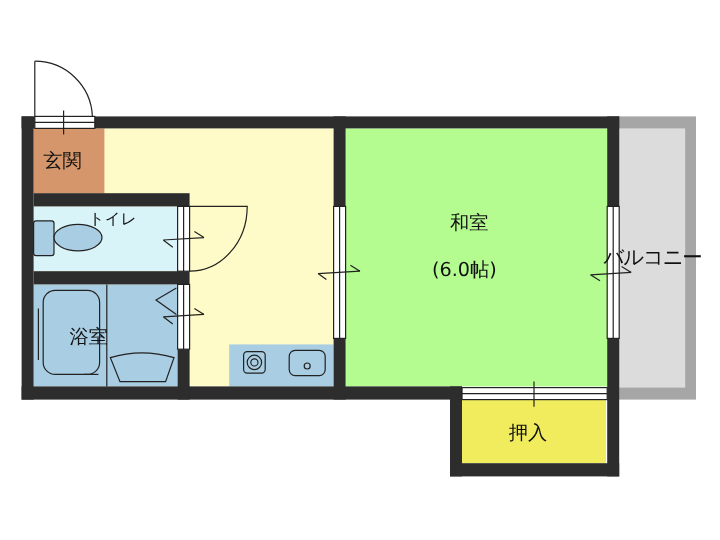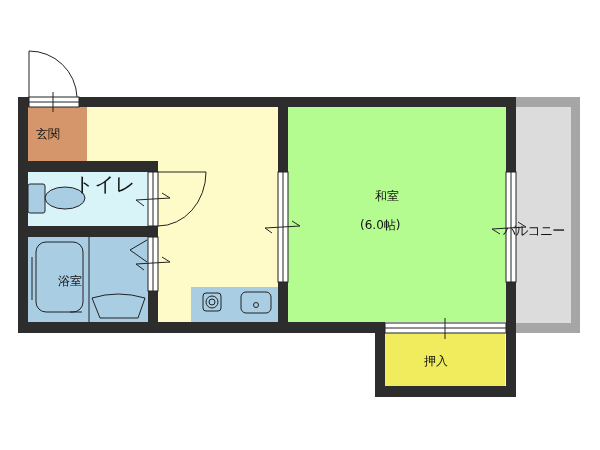--- a/index.html
+++ b/index.html
@@ -1,19 +1,19 @@
 <!DOCTYPE html>
 <html><head>
 <meta charset="utf-8">
 <style>
   html,body{margin:0;padding:0;background:#ffffff;}
   body{width:600px;height:450px;position:relative;overflow:hidden;font-family:"DejaVu Sans",sans-serif;}
   .abs{position:absolute;}
   .wall{position:absolute;background:#2d2d2d;}
-  .label{position:absolute;color:#111;font-size:12px;line-height:18px;white-space:nowrap;}
+  .label{position:absolute;color:#111;font-size:16px;line-height:18px;white-space:nowrap;}
   svg{position:absolute;left:0;top:0;}
 </style>
 </head>
 <body>
 
 <div class="abs" style="left:515px;top:97px;width:65px;height:236px;background:#a6a6a6;"></div>
 <div class="abs" style="left:516px;top:107px;width:55px;height:216px;background:#dcdcdc;"></div>
 
 <div class="abs" style="left:28px;top:107px;width:250px;height:215px;background:#fffbc8;"></div>
 <div class="abs" style="left:28px;top:107px;width:59px;height:54px;background:#d4966a;"></div>
@@ -101,18 +101,18 @@
     <circle cx="212" cy="302" r="3"></circle>
   </g>
 
   <g stroke="#222" fill="none" stroke-width="1">
     <rect x="241" y="292" width="30" height="21" rx="5"></rect>
     <circle cx="256" cy="305" r="2.5"></circle>
   </g>
 </svg>
 
 <div class="label" style="left:36px;top:125px;">玄関</div>
-<div class="label" style="left:74px;top:175px;font-size:20px;">トイレ</div>
+<div class="label" style="left:74px;top:175px;font-size:13px;">トイレ</div>
 <div class="label" style="left:58px;top:272px;">浴室</div>
-<div class="label" style="left:375px;top:187px;">和室</div>
+<div class="label" style="left:375px;top:177px;">和室</div>
 <div class="label" style="left:360px;top:216px;">(6.0帖)</div>
 <div class="label" style="left:424px;top:352px;text-align:center;">押入</div>
-<div class="label" style="left:503px;top:222px;font-size:13px;letter-spacing:-1px;">バルコニー</div>
+<div class="label" style="left:503px;top:206px;font-size:17px;letter-spacing:-1px;">バルコニー</div>
 
 </body></html>

